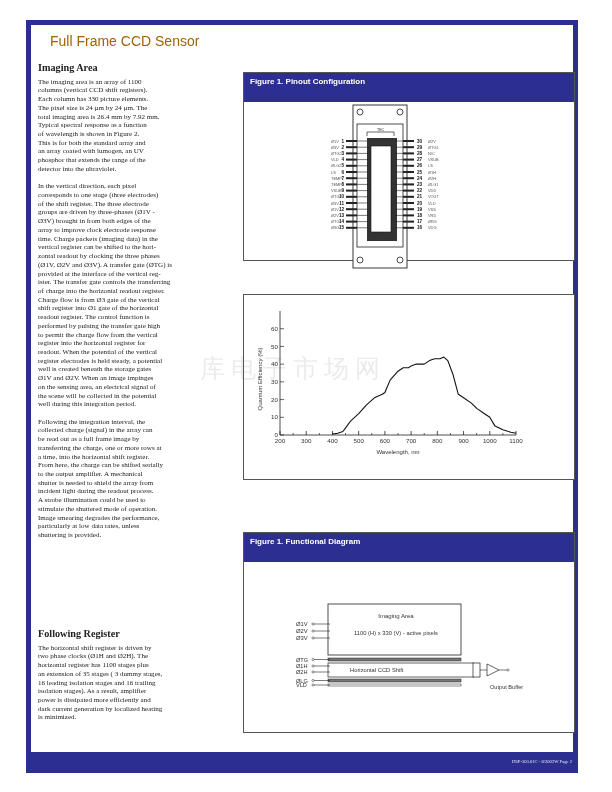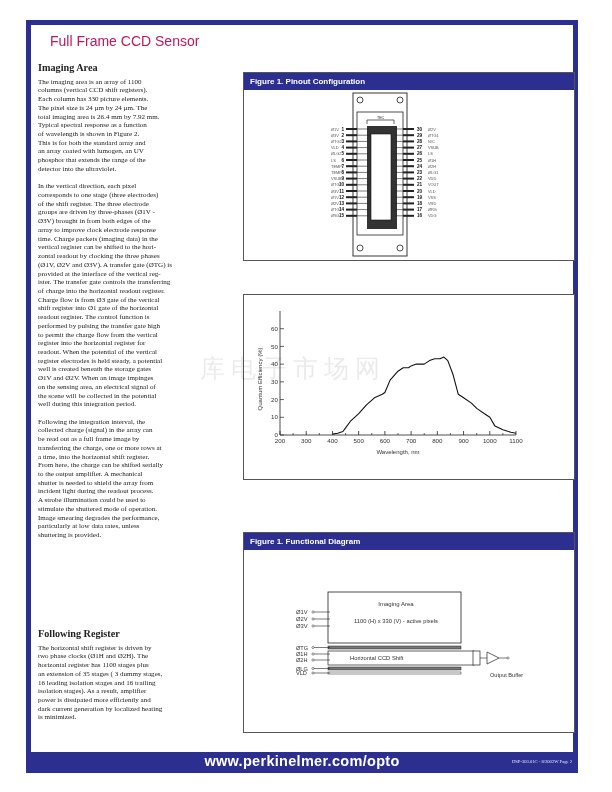--- a/index.html
+++ b/index.html
@@ -1,26 +1,26 @@
 <!DOCTYPE html>
 <html><head>
 <meta charset="utf-8">
 <style>
   html,body{margin:0;padding:0;background:#fff;}
   body{width:612px;height:792px;position:relative;overflow:hidden;font-family:"DejaVu Serif",serif;}
   .frame{position:absolute;left:26px;top:20px;width:552px;height:735px;border:5px solid #2c2f90;border-bottom:none;box-sizing:border-box;background:#fff;}
   .footer-band{position:absolute;left:26px;top:752px;width:552px;height:21px;background:#2c2f90;}
   .footer-url{position:absolute;left:0;width:552px;top:1px;text-align:center;font-family:"Liberation Sans",sans-serif;font-weight:bold;font-size:14.5px;color:#fff;letter-spacing:0.3px;}
   .footer-code{position:absolute;right:6px;top:7px;font-family:"Liberation Serif",serif;font-size:4.6px;color:#e8e8f5;}
-  .page-title{position:absolute;left:50px;top:33px;font-family:"Liberation Sans",sans-serif;font-size:14px;color:#be185d;}
+  .page-title{position:absolute;left:50px;top:33px;font-family:"Liberation Sans",sans-serif;font-size:14px;color:#a16207;}
   .col{position:absolute;left:38px;width:196px;font-family:"Liberation Serif",serif;font-size:7.05px;line-height:8.72px;color:#222;}
   .h2{font-family:"Liberation Serif",serif;font-weight:bold;font-size:10.2px;color:#222;margin:0 0 5px 0;}
   .para{margin:0 0 8.7px 0;white-space:pre-line;}
   .fig{position:absolute;left:243px;width:332px;border:1px solid #555;box-sizing:border-box;background:#fff;}
-  .fig-title{height:17px;background:#2c2f90;color:#fff;font-family:"Liberation Sans",sans-serif;font-weight:bold;font-size:8px;line-height:17px;padding-left:6px;}
+  .fig-title{height:29px;background:#2c2f90;color:#fff;font-family:"Liberation Sans",sans-serif;font-weight:bold;font-size:8px;line-height:17px;padding-left:6px;}
   .fig svg{display:block;}
   .watermark{position:absolute;left:200px;top:352px;font-family:"DejaVu Sans",sans-serif;font-size:25px;color:#000000;opacity:0.08;letter-spacing:6px;pointer-events:none;}
 </style>
 </head>
 <body>
 
 <div class="frame"></div>
 
 <div class="page-title">Full Frame CCD Sensor</div>
 
@@ -319,15 +319,14 @@
       <text x="52" y="120.5" font-size="5.6" font-family="Liberation Sans, sans-serif" fill="#333">ØLG</text>
       <circle cx="69" cy="118.5" r="1.1" fill="#fff" stroke="#222" stroke-width="0.5"></circle>
       <line x1="70" y1="118.5" x2="86" y2="118.5" stroke="#222" stroke-width="0.6"></line>
       <text x="52" y="125" font-size="5.6" font-family="Liberation Sans, sans-serif" fill="#333">VLD</text>
       <circle cx="69" cy="123" r="1.1" fill="#fff" stroke="#222" stroke-width="0.5"></circle>
       <line x1="70" y1="123" x2="86" y2="123" stroke="#222" stroke-width="0.6"></line>
     </svg>
 </div>
 
 <div class="footer-band">
-  <div class="footer-url">www.perkinelmer.com/opto</div>
   <div class="footer-code">DSP-303.01C - 8/2002W Page 2</div>
 </div>
 
 </body></html>

